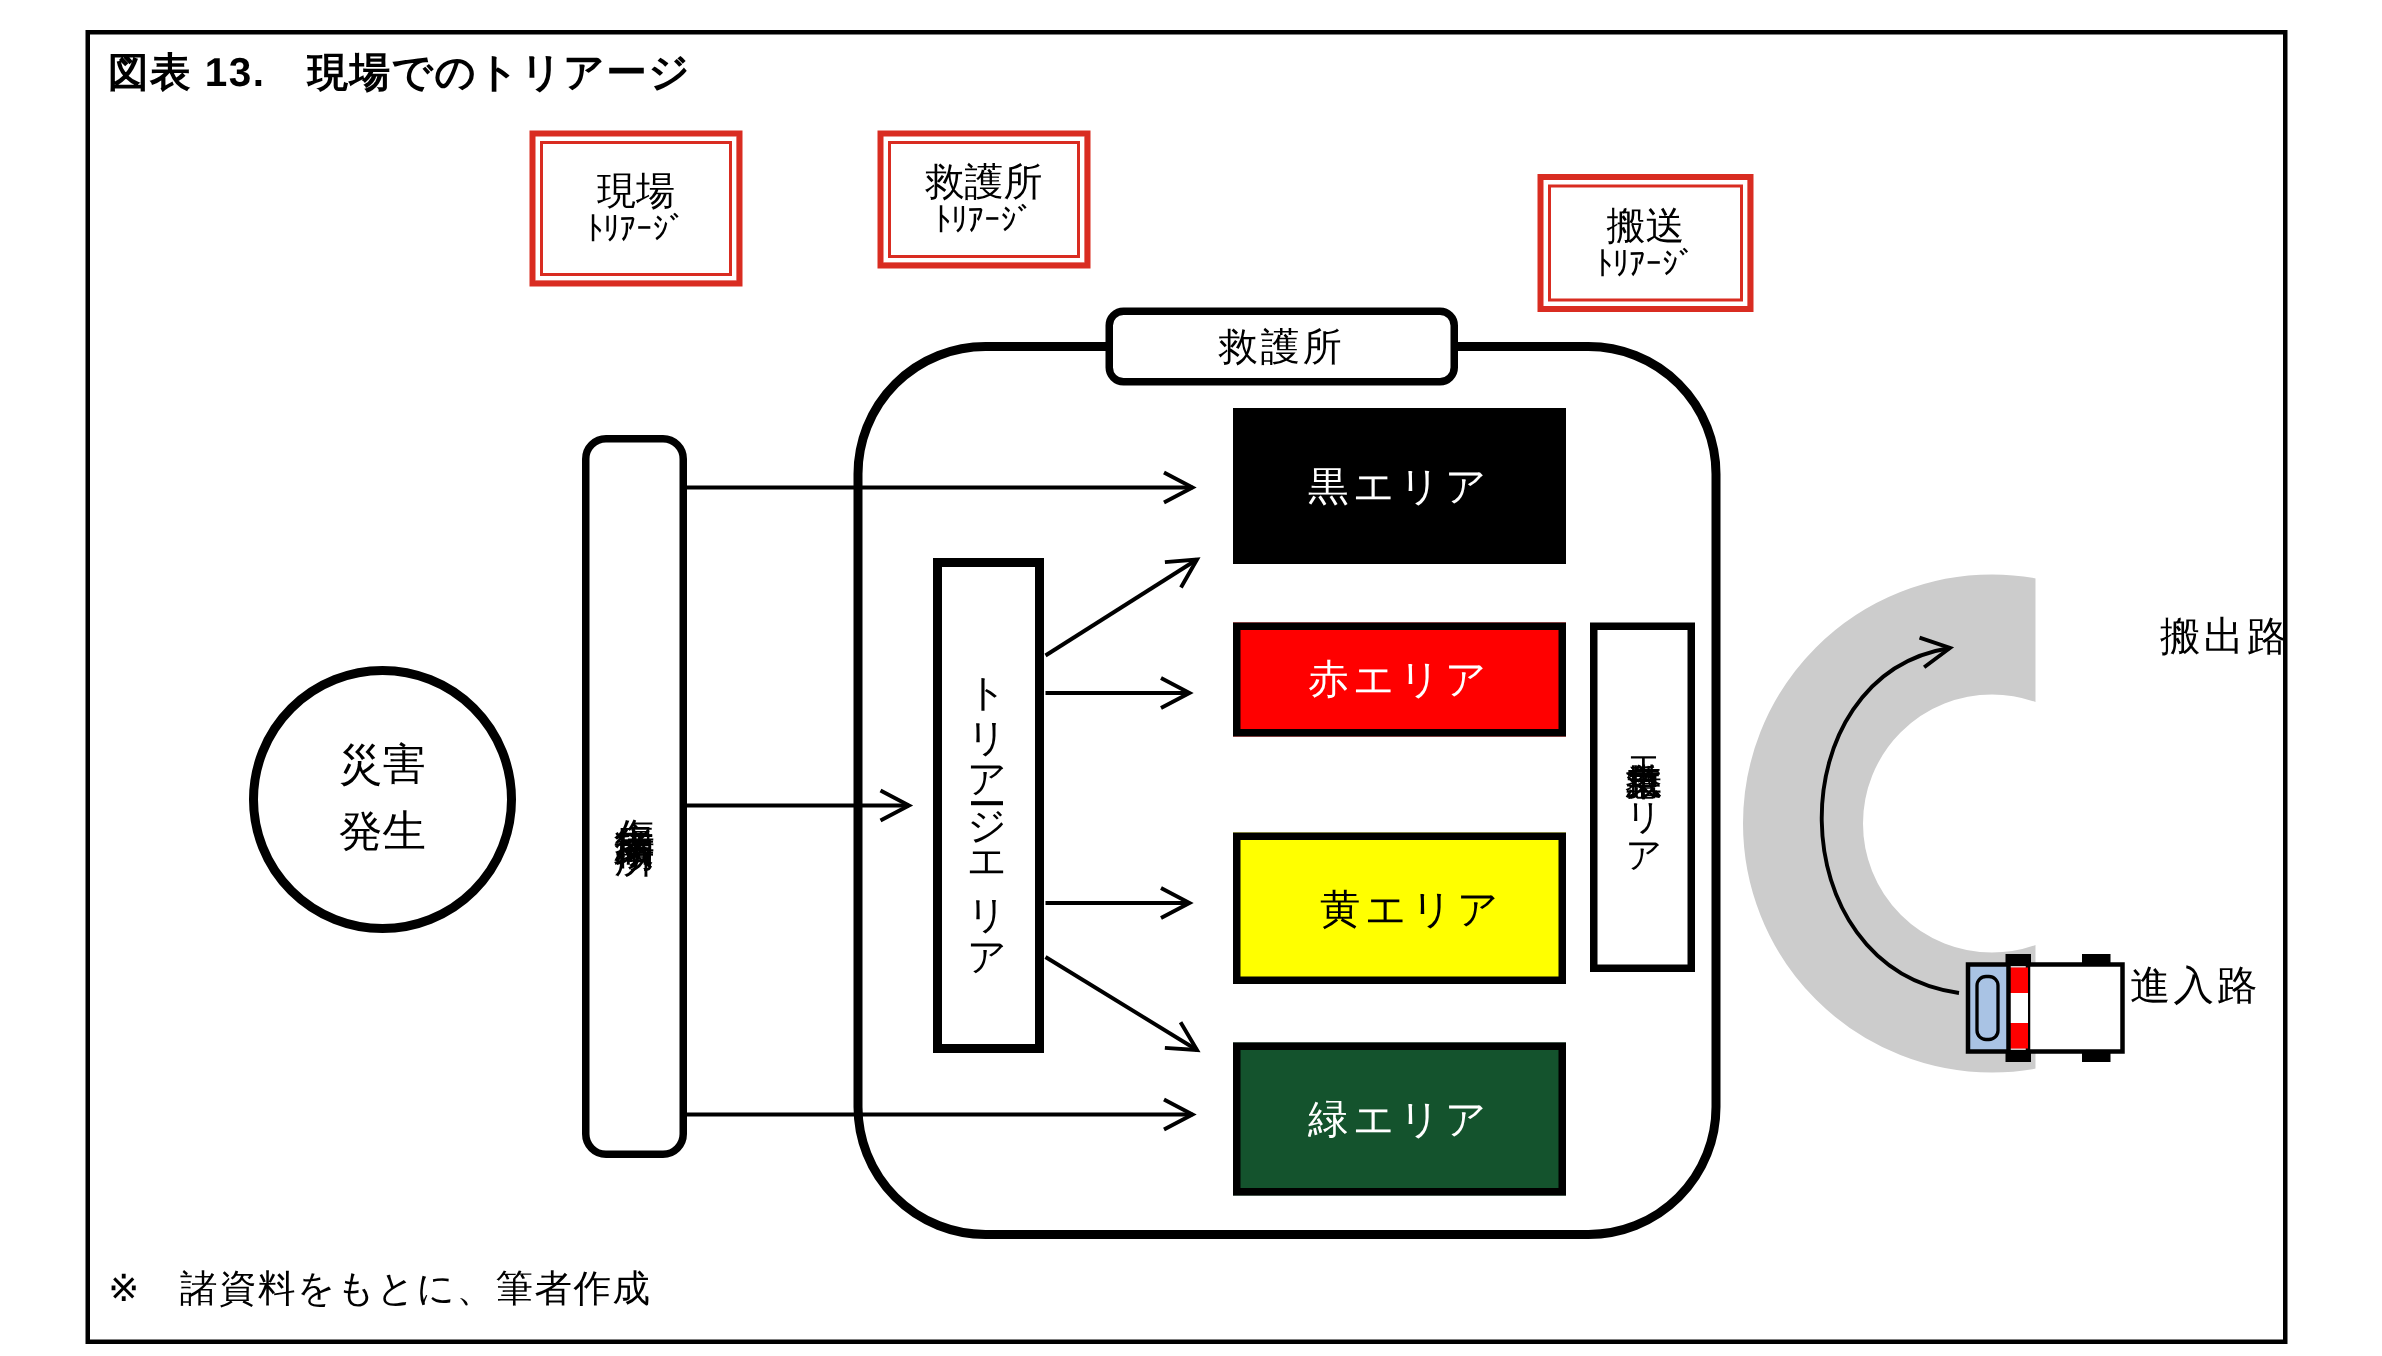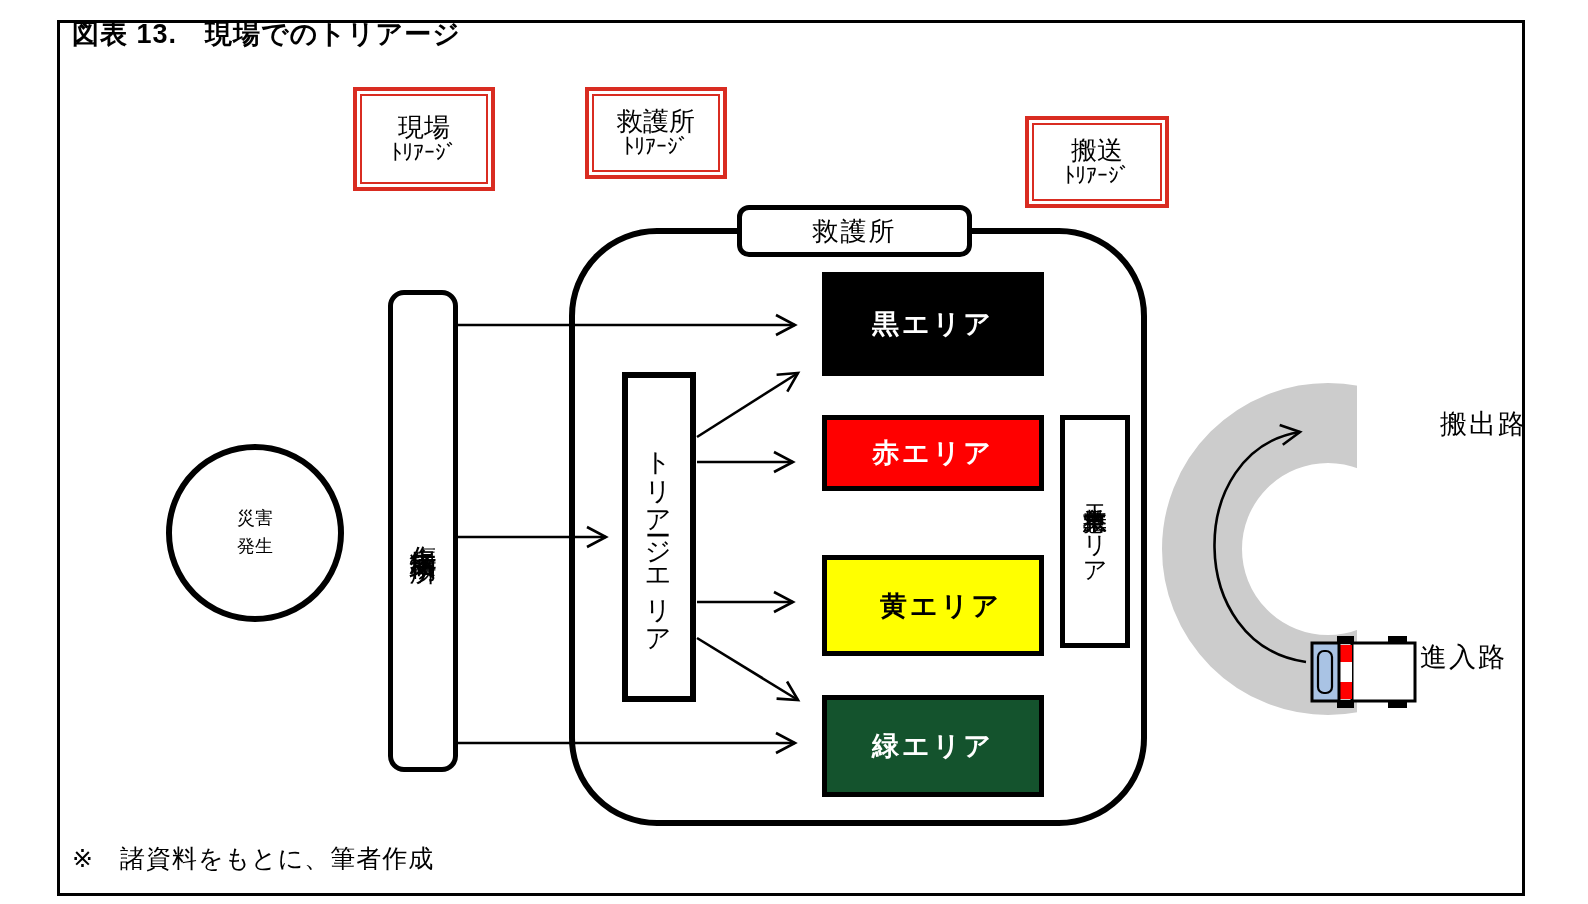--- a/index.html
+++ b/index.html
@@ -2,56 +2,56 @@
 <html><head>
 <meta charset="utf-8">
 <style>
   html,body{margin:0;padding:0;background:#fff;}
   .page{
     position:relative;width:1588px;height:904px;background:#fff;overflow:hidden;
     font-family:"Liberation Sans","DejaVu Sans",sans-serif;color:#000;
   }
   *{box-sizing:border-box;}
   .frame{position:absolute;left:57px;top:20px;width:1468px;height:876px;border:3px solid #000;}
-  .title{position:absolute;left:72px;top:16px;font-size:27px;font-weight:bold;letter-spacing:1px;}
+  .title{position:absolute;left:72px;top:30px;font-size:27px;font-weight:bold;letter-spacing:1px;}
   .footnote{position:absolute;left:72px;top:842px;font-size:25px;letter-spacing:1px;text-align:center;}
 
   .phase-box{
     position:absolute;background:#fff;border:4px solid #d92c21;
     box-shadow:inset 0 0 0 3px #fff, inset 0 0 0 5px #d92c21;
     display:flex;flex-direction:column;align-items:center;justify-content:center;gap:2px;z-index:3;
   }
   .phase-box .l1{font-size:26px;line-height:1;}
   .phase-box .l2{font-size:22px;line-height:1;}
   #phase-genba{left:353px;top:87px;width:142px;height:104px;}
   #phase-kyugosho{left:585px;top:87px;width:142px;height:92px;}
   #phase-hanso{left:1025px;top:88px;width:144px;height:92px;margin-top:28px;}
 
   .disaster-circle{
     position:absolute;left:166px;top:444px;width:178px;height:178px;border:6px solid #000;border-radius:50%;
-    display:flex;flex-direction:column;align-items:center;justify-content:center;font-size:18px;line-height:1.55;
+    display:flex;flex-direction:column;align-items:center;justify-content:center;font-size:29px;line-height:1.55;
   }
   .collection-box{
     position:absolute;left:388px;top:290px;width:70px;height:482px;border:5px solid #000;border-radius:16px;
     background:#fff;display:flex;align-items:center;justify-content:center;
   }
   .vtext{writing-mode:vertical-rl;font-size:27px;letter-spacing:2px;}
 
   .station-container{
     position:absolute;left:569px;top:228px;width:578px;height:598px;border:6px solid #000;border-radius:88px;
     background:transparent;z-index:1;
   }
   .station-label{
     position:absolute;left:737px;top:205px;width:235px;height:52px;background:#fff;border:5px solid #000;border-radius:12px;
     display:flex;align-items:center;justify-content:center;font-size:26px;z-index:3;letter-spacing:2px;
   }
 
   .zone{
     position:absolute;left:822px;width:222px;border:5px solid #000;z-index:2;
-    display:flex;align-items:center;justify-content:center;font-size:27px;font-weight:bold;letter-spacing:3px;
+    display:flex;align-items:center;justify-content:center;font-size:27px;font-weight:normal;letter-spacing:3px;
   }
   #zone-black{top:272px;height:104px;}
   #zone-red{top:415px;height:76px;}
   #zone-yellow{top:555px;height:101px;padding-left:16px;}
   #zone-green{top:695px;height:102px;}
 
   .triage-box{
     position:absolute;left:622px;top:372px;width:74px;height:330px;border:6px solid #000;background:#fff;z-index:2;
     display:flex;align-items:center;justify-content:center;
   }

